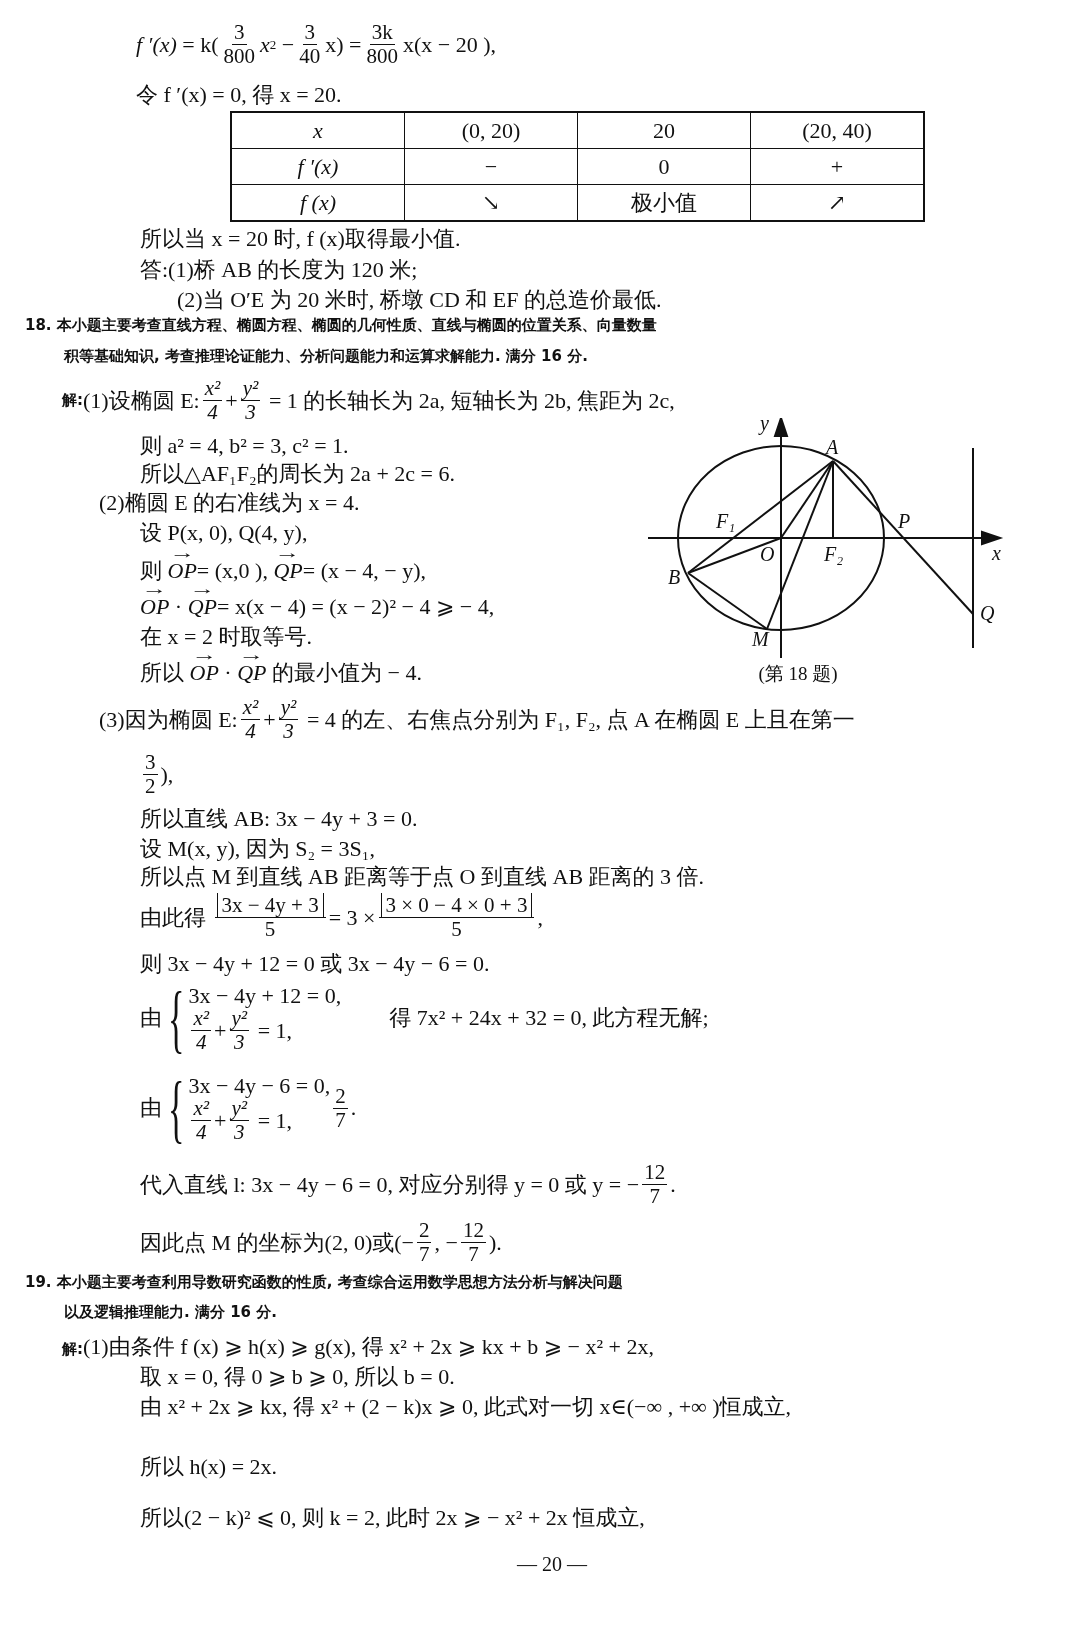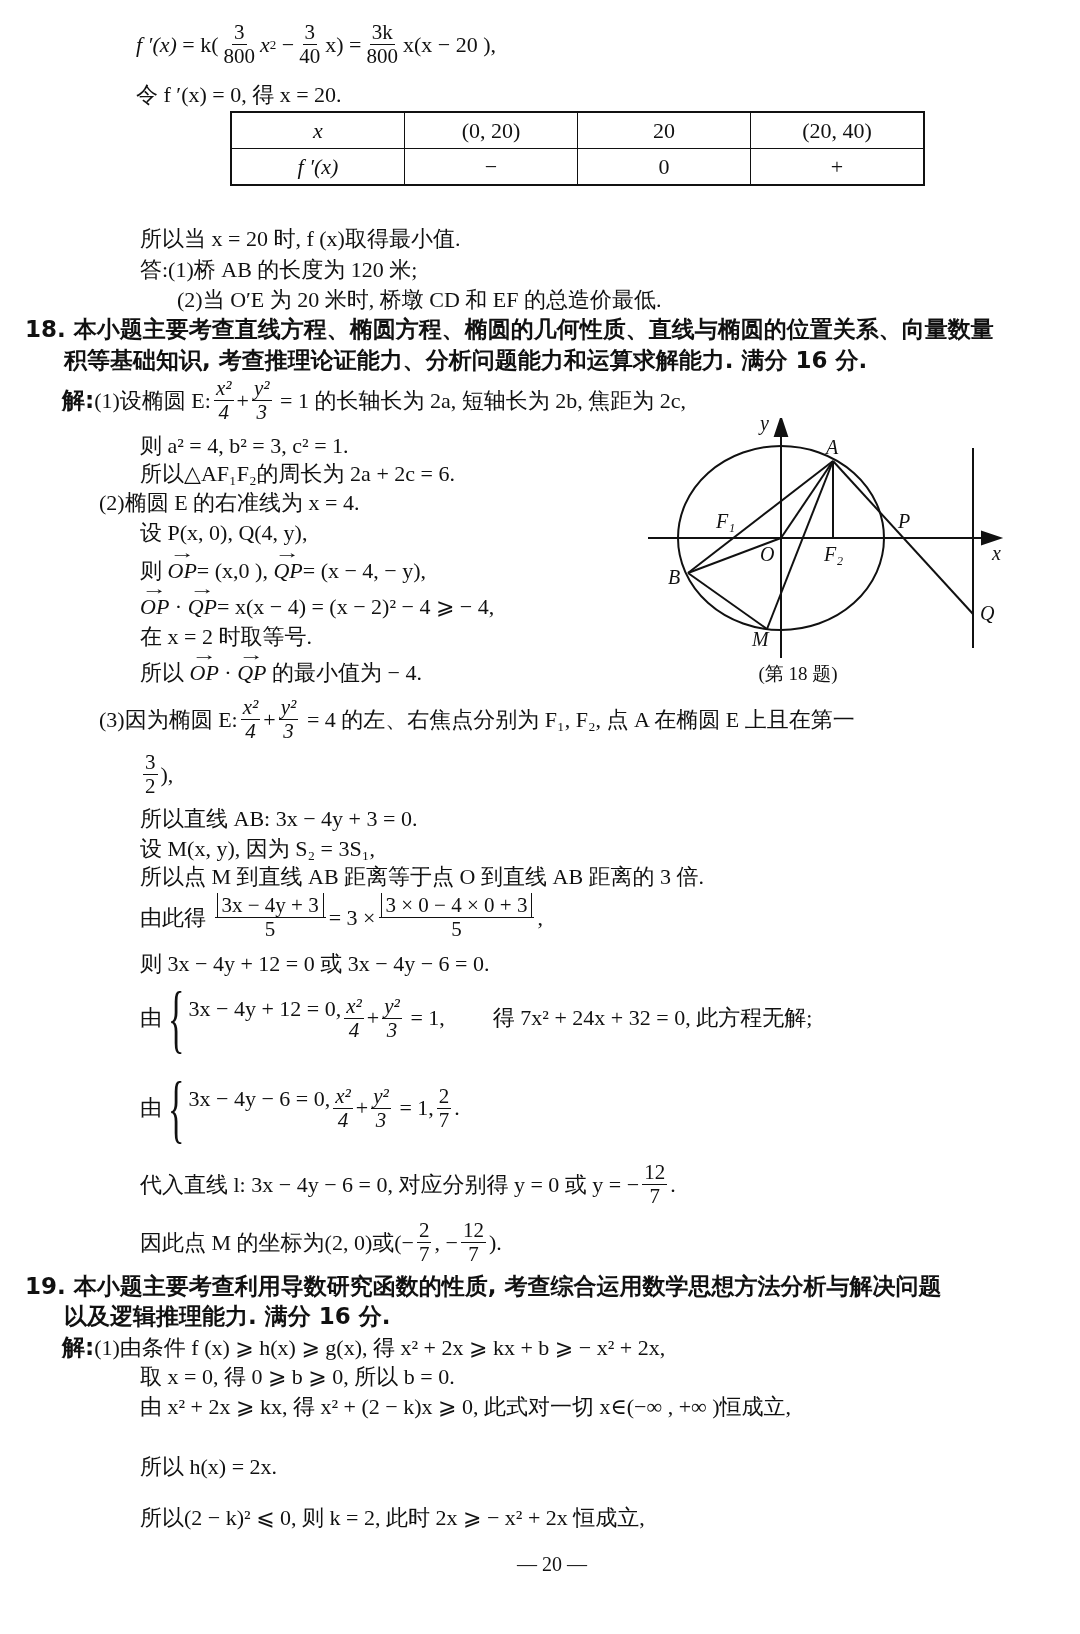--- a/index.html
+++ b/index.html
@@ -2,33 +2,33 @@
 <html><head>
 <meta charset="utf-8">
 <style>
   html, body { margin: 0; padding: 0; background: #ffffff; }
   body {
     width: 1080px; height: 1634px; position: relative; overflow: hidden;
     font-family: "Liberation Serif", "DejaVu Serif", serif;
     color: #111; font-size: 22px;
   }
   .ln { position: absolute; white-space: nowrap; line-height: 1; }
-  .b { font-weight: bold; font-family: "DejaVu Sans", "Liberation Sans", sans-serif; font-size: 23px; }
+  .b { font-weight: bold; font-family: "DejaVu Sans", "Liberation Sans", sans-serif; font-size: 15px; }
   i, .it { font-style: italic; }
   sup { font-size: 13px; vertical-align: 9px; line-height: 0; }
   .frac { display: inline-flex; flex-direction: column; align-items: center; vertical-align: middle; margin: 0 3px; line-height: 1; }
   .frac .num { border-bottom: 1.5px solid #111; padding: 0 2px 1px; font-size: 21px; }
   .frac .den { padding: 1px 2px 0; font-size: 21px; }
   .vec { display: inline-block; position: relative; font-style: italic; }
   .vec::before { content: "→"; position: absolute; top: -15px; left: 0; right: 0; text-align: center; font-size: 16px; font-style: normal; letter-spacing: 0; transform: scaleX(1.6); }
   .abs { border-left: 1.5px solid #111; border-right: 1.5px solid #111; padding: 0 4px; }
   table.var { position: absolute; left: 230px; top: 111px; border-collapse: collapse; border: 2.5px solid #111; }
   table.var td { border: 1.5px solid #111; width: 172px; height: 35px; text-align: center; font-size: 22px; padding: 0; }
   .brace { display: inline-block; vertical-align: middle; font-size: 76px; line-height: 1; transform: scaleX(0.45); margin: 0 -6px 0 -4px; font-weight: 100; }
-  .sys { display: inline-flex; vertical-align: middle; line-height: 1.15; }
+  .sys { display: inline-flex; flex-direction: column; vertical-align: middle; line-height: 1.15; }
   .inl { display: inline-flex; align-items: center; }
   svg.fig { position: absolute; left: 648px; top: 418px; }
   .pageno { position: absolute; left: 12px; width: 1080px; top: 1553px; text-align: center; font-size: 20px; }
 </style>
 </head>
 <body>
 
 <div class="ln inl" style="left:136px; top:22px;">
   <span class="it">f ′(x)</span>&nbsp;
   <span>= k(</span>
@@ -56,20 +56,26 @@
     <td class="it">x</td>
     <td>(0, 20)</td>
     <td>20</td>
     <td>(20, 40)</td>
   </tr>
   <tr>
     <td class="it">f ′(x)</td>
     <td>−</td>
     <td>0</td>
     <td>+</td>
+  </tr>
+  <tr>
+    <td class="it">f (x)</td>
+    <td>↘</td>
+    <td>极小值</td>
+    <td>↗</td>
   </tr>
 </tbody>
   </table>
 
 <div class="ln" style="left:140px; top:228px;">所以当 x = 20 时, f (x)取得最小值.</div>
 <div class="ln" style="left:140px; top:259px;">答:(1)桥 AB 的长度为 120 米;</div>
 <div class="ln" style="left:177px; top:289px;">(2)当 O′E 为 20 米时, 桥墩 CD 和 EF 的总造价最低.</div>
 
 <div class="ln b" style="left:25px; top:318px;">18. 本小题主要考查直线方程、椭圆方程、椭圆的几何性质、直线与椭圆的位置关系、向量数量</div>
 <div class="ln b" style="left:64px; top:349px;">积等基础知识, 考查推理论证能力、分析问题能力和运算求解能力. 满分 16 分.</div>

